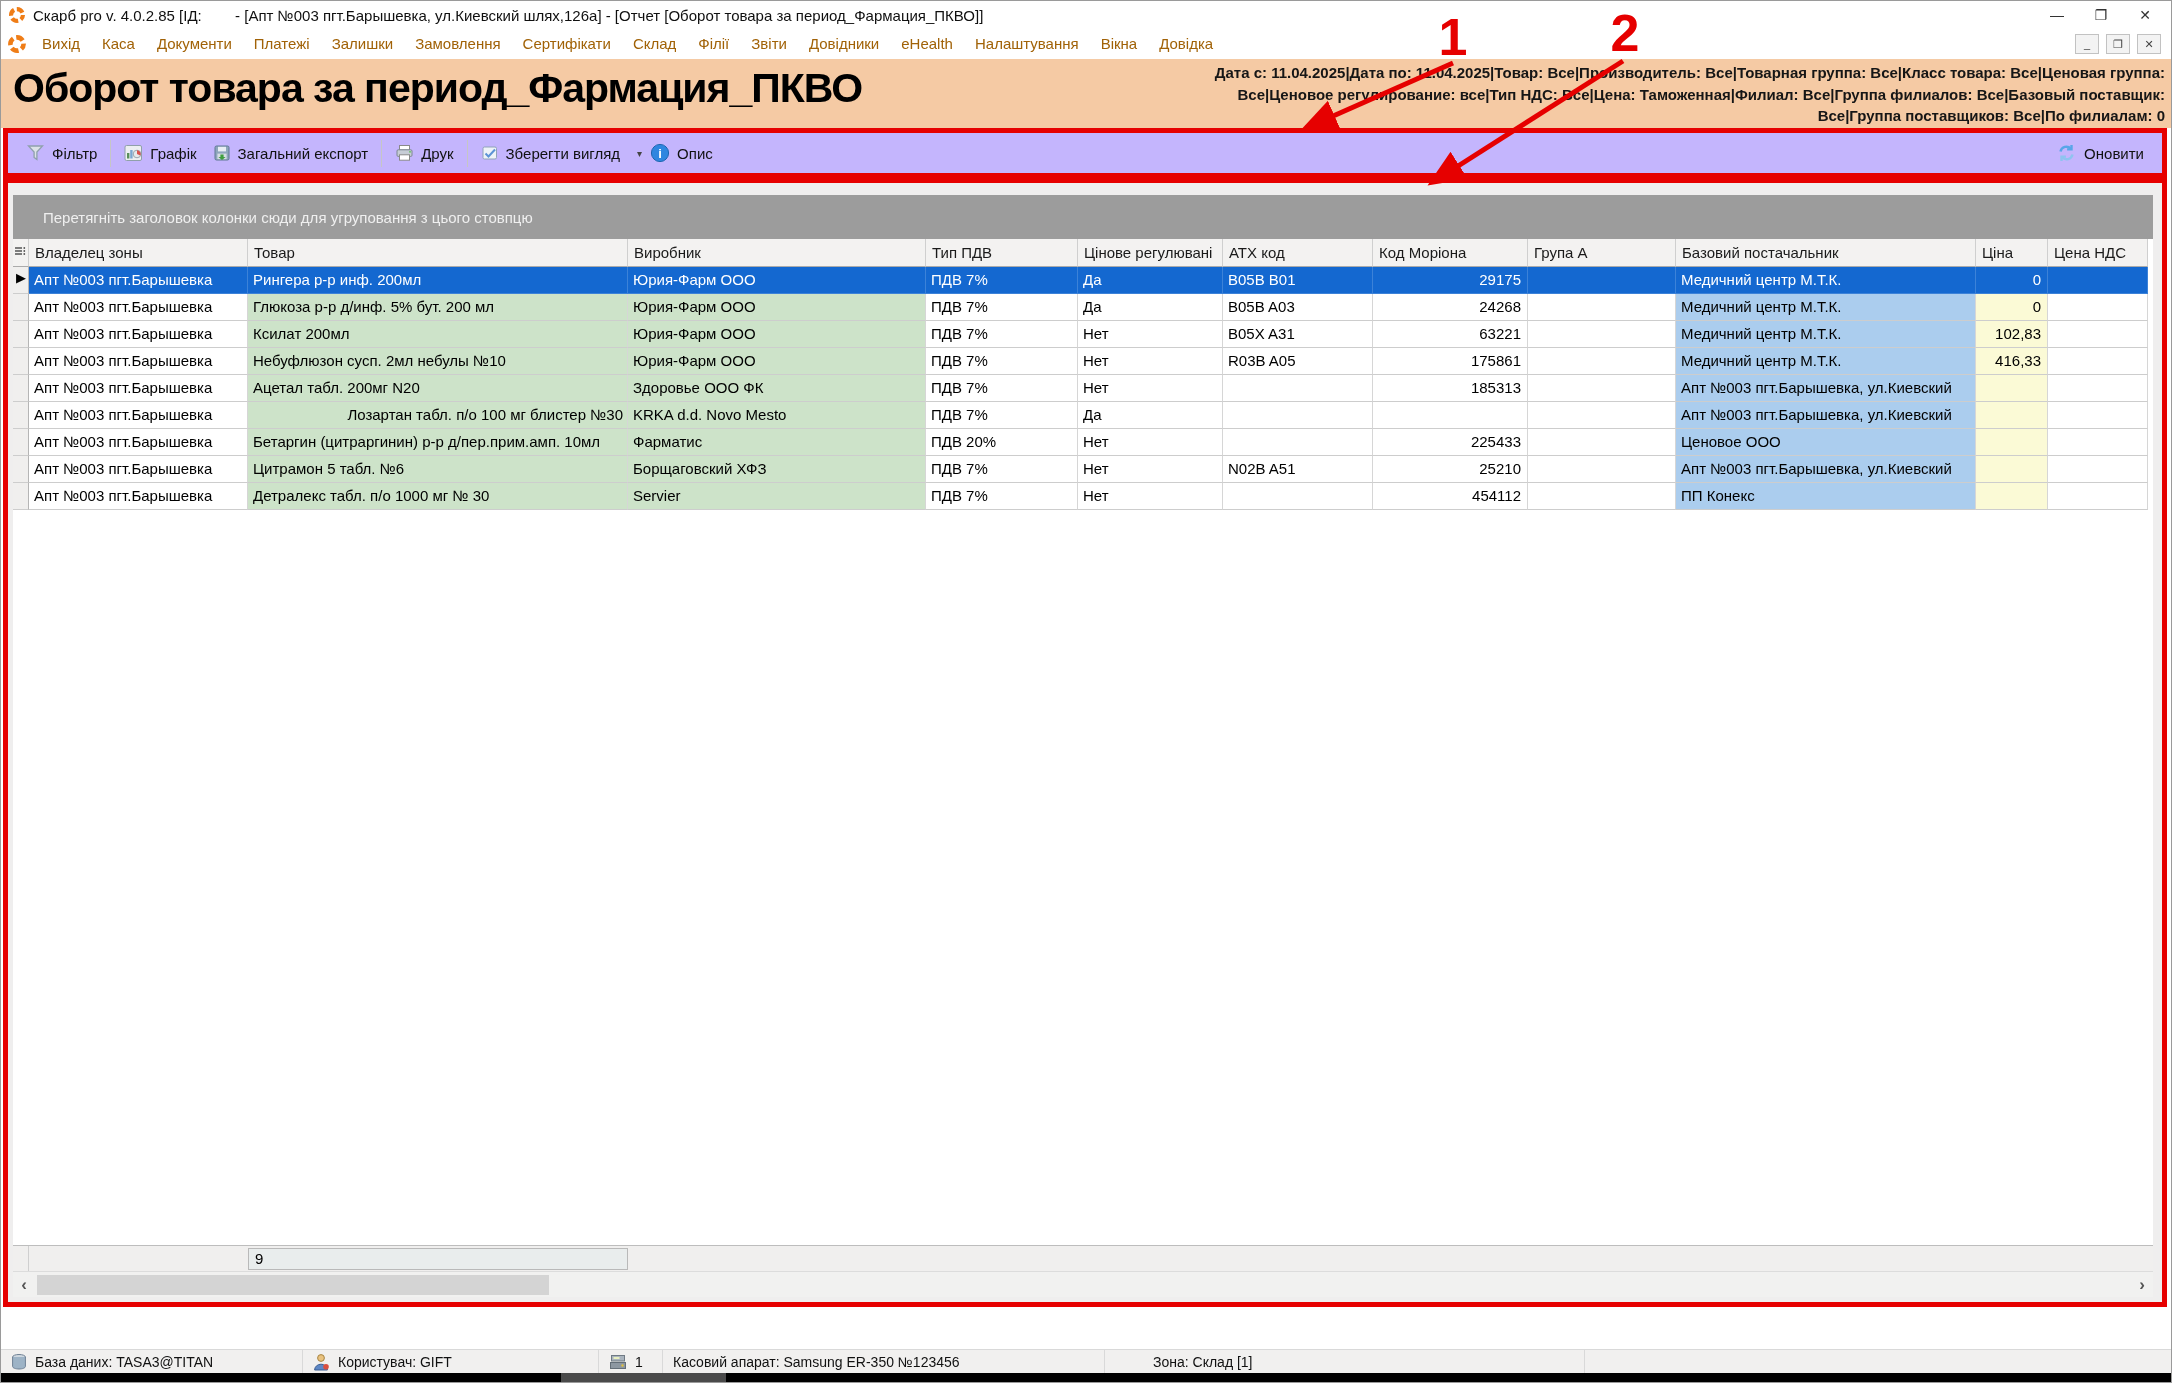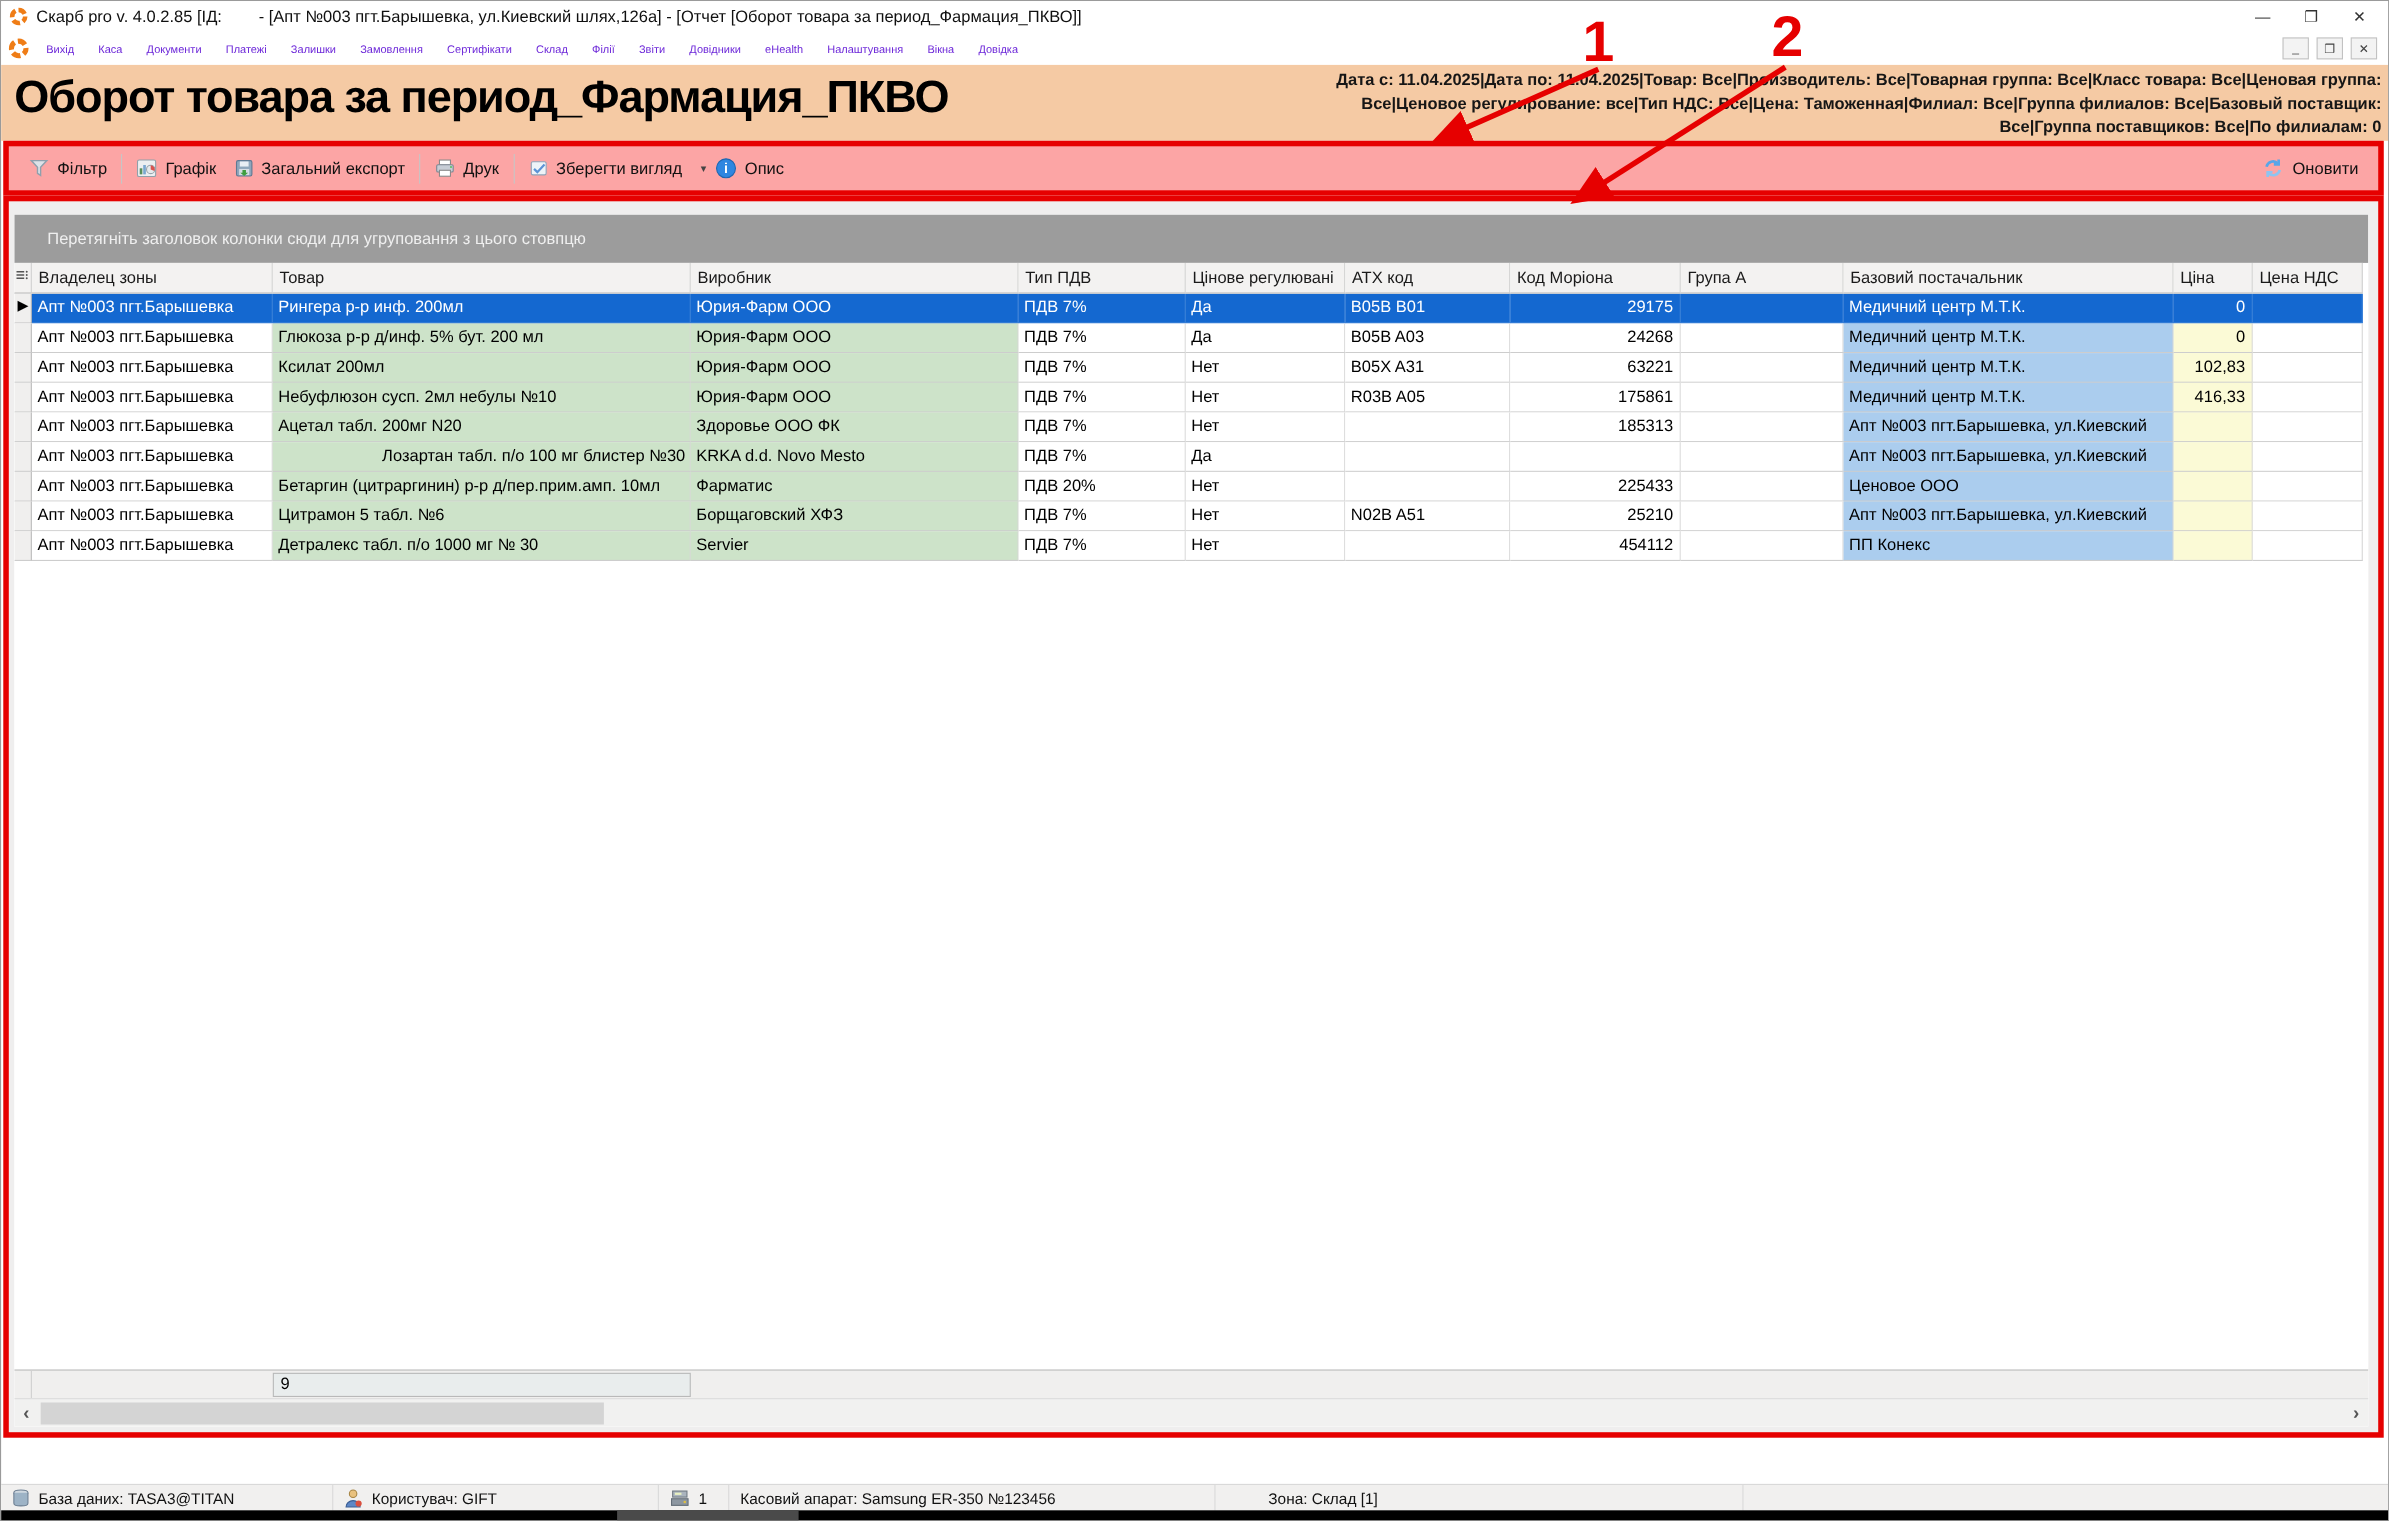--- a/index.html
+++ b/index.html
@@ -8,32 +8,32 @@
 
   
   .titlebar { position:absolute; left:0; top:0; width:100%; height:28px; background:#fff; display:flex; align-items:center; padding-left:7px; gap:7px; }
   .titlebar .ttl { font-size:15px; color:#101010; white-space:pre; }
   .winbtns { position:absolute; right:4px; top:0; height:28px; display:flex; }
   .winbtn { width:44px; height:28px; display:flex; align-items:center; justify-content:center; font-size:14px; color:#333; }
 
   
   .menubar { position:absolute; left:0; top:28px; width:100%; height:30px; background:#fff; display:flex; align-items:center; padding-left:6px; }
   .menubar .appico { margin-right:4px; }
-  .mitem { padding:4px 11px; font-size:10px; color:#6d28d9; white-space:nowrap; }
+  .mitem { padding:4px 11px; font-size:15px; color:#a16207; white-space:nowrap; }
   .mdibtns { position:absolute; right:10px; top:33px; display:flex; gap:7px; }
   .mdibtn { width:24px; height:20px; border:1px solid #c2c2c2; background:#f3f3f3; font-size:11px; display:flex; align-items:center; justify-content:center; color:#444; }
 
   
   .banner { position:absolute; left:0; top:58px; width:100%; height:69px; background:#f5caa4; }
   .banner .bigtitle { position:absolute; left:12px; top:6px; font-size:41px; font-weight:bold; letter-spacing:-1px; color:#000; white-space:nowrap; }
   .filters { position:absolute; right:6px; top:3px; width:1190px; text-align:right; font-weight:bold; font-size:15px; line-height:21.5px; color:#161616; }
 
   
   .redbox { position:absolute; border:5px solid #e60000; }
-  #rbox1 { left:2px; top:127px; width:2164px; height:50px; background:#fca5a5; }
+  #rbox1 { left:2px; top:127px; width:2164px; height:50px; background:#c4b5fd; }
   #rbox2 { left:2px; top:177px; width:2164px; height:1129px; background:#efeeee; }
 
   
   .toolbar { display:flex; align-items:center; height:100%; padding:0 10px; }
   .tbtn { display:flex; align-items:center; gap:7px; padding:3px 8px; font-size:15px; color:#111; white-space:nowrap; }
   .tsep { width:1px; height:27px; background:#c6c6c6; margin:0 5px; }
   .tcaret { font-size:10px; color:#444; margin-left:9px; }
   .tspacer { flex:1; }
 
   

